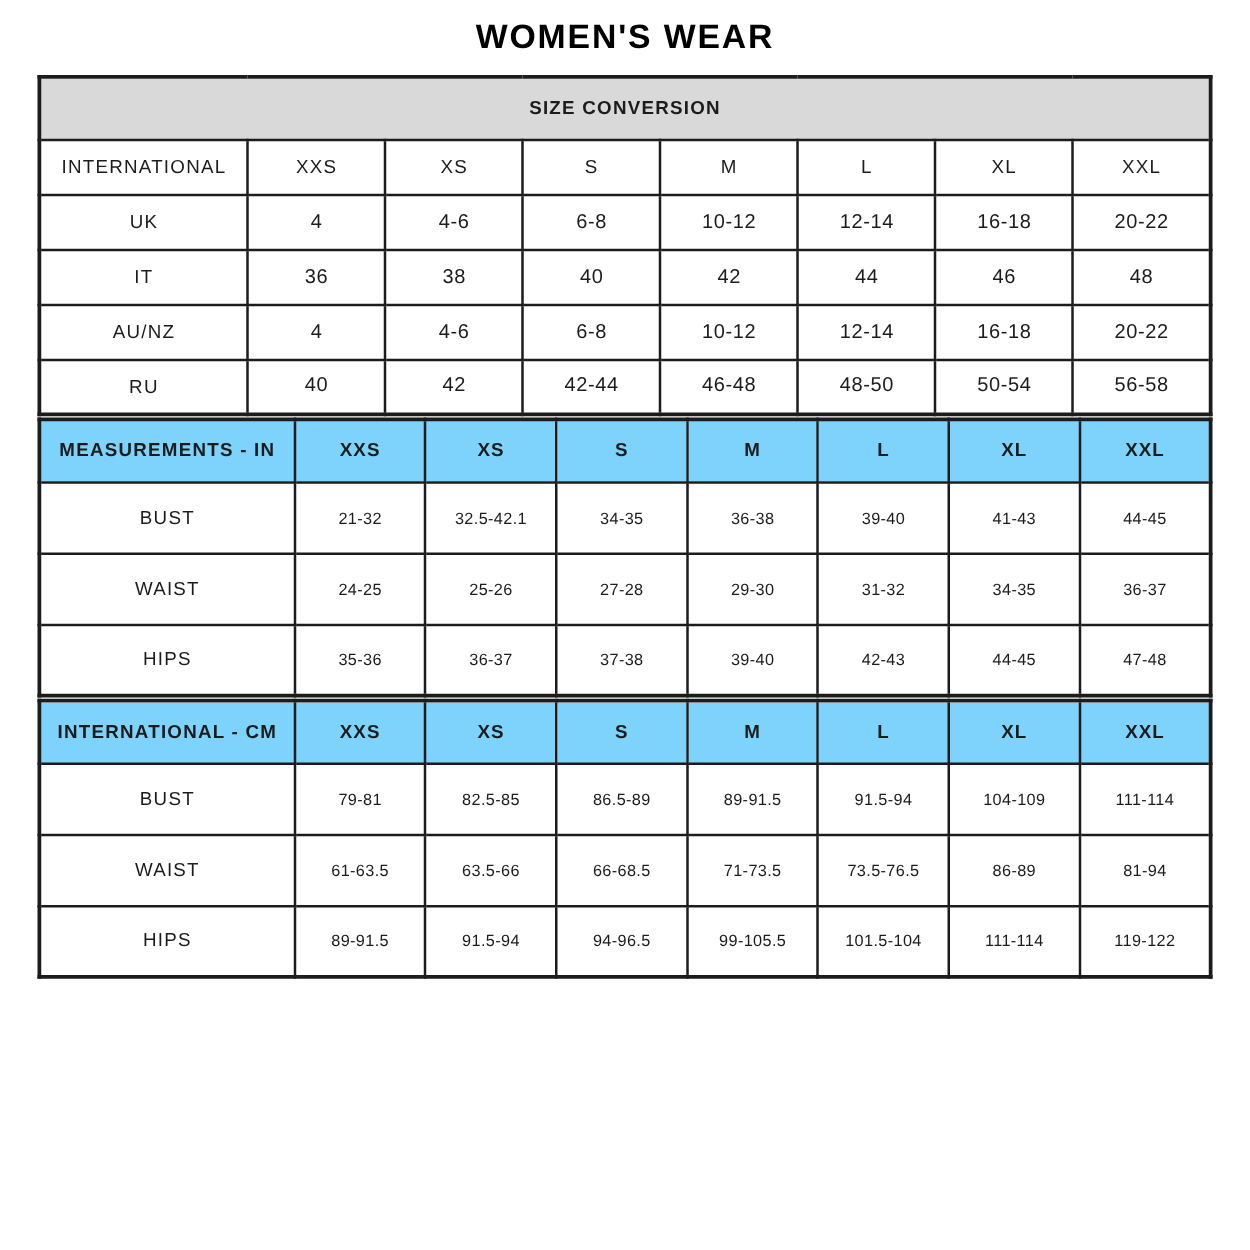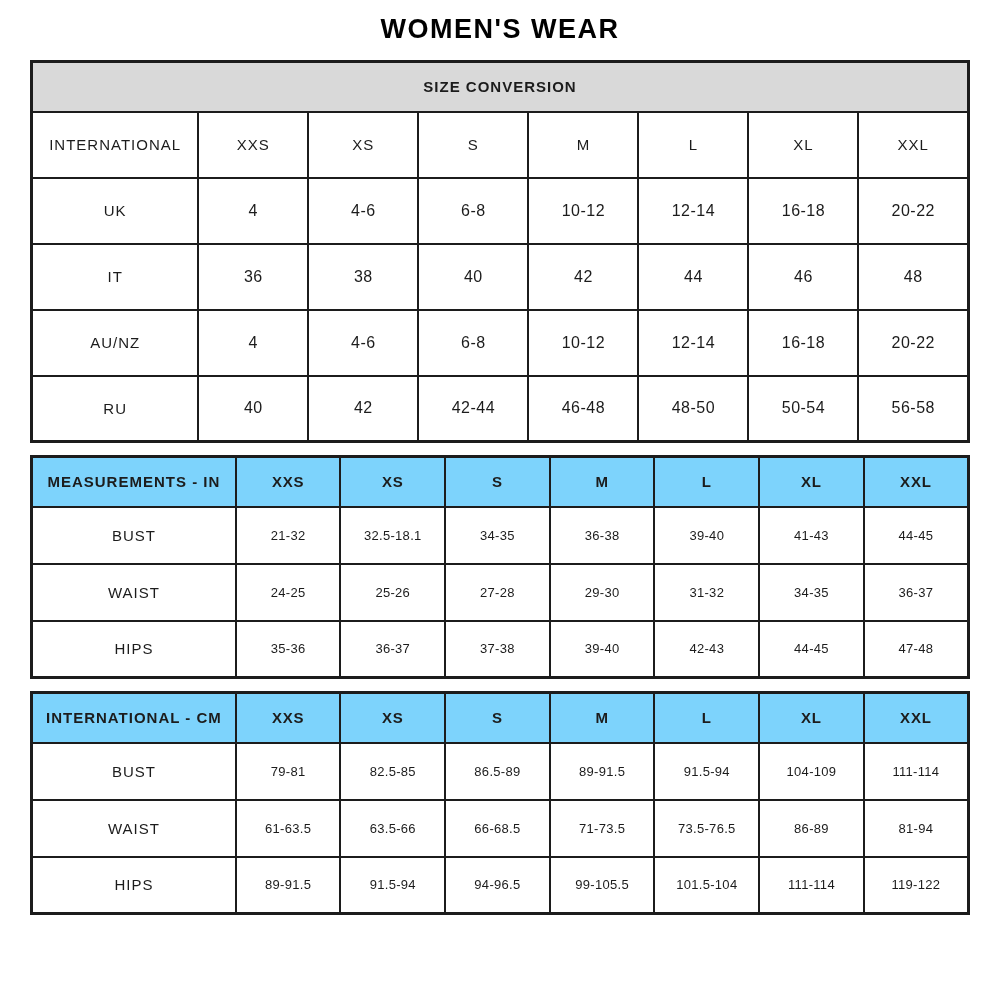--- a/index.html
+++ b/index.html
@@ -20,31 +20,31 @@
     font-weight: bold;
     letter-spacing: 1.5px;
     color: #000000;
     margin-bottom: 15px;
   }
   table {
     width: 100%;
     border-collapse: collapse;
     table-layout: fixed;
     border: 3px solid #1c1c1c;
-    margin-bottom: 12px;
+    margin-bottom: 1px;
   }
   td {
     border: 2px solid #1c1c1c;
     text-align: center;
     vertical-align: middle;
     padding: 2px 4px;
     overflow: hidden;
   }
   
-  .t-conv td { height: 66px; font-size: 16px; letter-spacing: 0.5px; }
+  .t-conv td { height: 44px; font-size: 16px; letter-spacing: 0.5px; }
   .t-conv .band-row td {
     height: 50px;
     background: #d9d9d9;
     font-weight: bold;
     font-size: 15px;
     letter-spacing: 1px;
   }
   .t-conv .size-head-row td {
     font-size: 15px;
     font-weight: 500;
@@ -161,21 +161,21 @@
           <td>M</td>
           <td>L</td>
           <td>XL</td>
           <td>XXL</td>
         </tr>
     </tbody>
     <tbody>
         <tr>
           <td class="row-label">BUST</td>
           <td>21-32</td>
-          <td>32.5-18.1</td>
+          <td>32.5-42.1</td>
           <td>34-35</td>
           <td>36-38</td>
           <td>39-40</td>
           <td>41-43</td>
           <td>44-45</td>
         </tr>
         <tr>
           <td class="row-label">WAIST</td>
           <td>24-25</td>
           <td>25-26</td>

